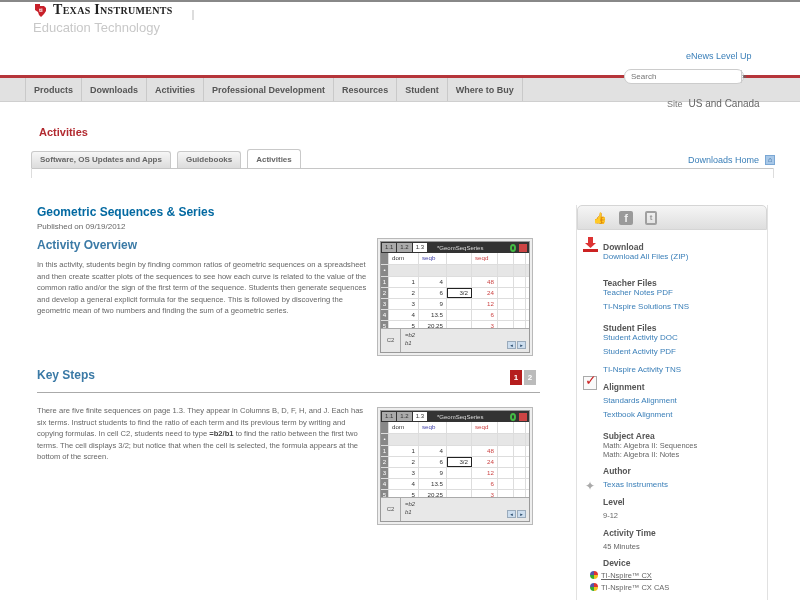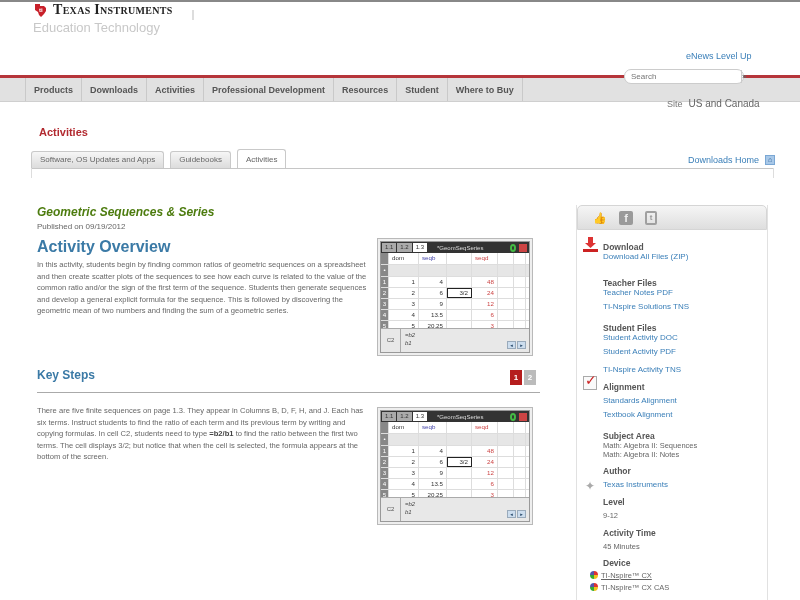--- a/index.html
+++ b/index.html
@@ -18,31 +18,31 @@
   .redline { position: absolute; left: 0; top: 75px; width: 800px; height: 3px; background: #b5353a; }
   .navbar { position: absolute; left: 0; top: 78px; width: 800px; height: 24px; background: #e1e1e1; border-bottom: 1px solid #cfcfcf; display: flex; }
   .nav-lead { width: 26px; border-right: 1px solid #c9c9c9; }
   .nav-item { padding: 0 8px; font-size: 9px; font-weight: bold; color: #555; line-height: 24px; border-right: 1px solid #c9c9c9; cursor: pointer; }
   .search { position: absolute; left: 624px; top: 69px; width: 120px; height: 15px; border: 1px solid #ccc; border-radius: 7px; background: #fff; display: flex; }
   .search input { flex: 1; border: none; outline: none; font-size: 8px; padding-left: 6px; background: transparent; border-radius: 7px 0 0 7px; }
   .search-btn { width: 18px; border-left: 1px solid #ccc; font-size: 8px; color: #666; text-align: center; line-height: 13px; font-weight: bold; }
   .site { position: absolute; left: 667px; top: 98px; font-size: 10px; color: #666; }
   .site b { font-weight: normal; color: #777; font-size: 9px; margin-right: 6px; }
   .section-title { position: absolute; left: 39px; top: 126px; font-size: 11px; font-weight: bold; color: #b22a30; }
-  .tabs { position: absolute; left: 31px; top: 151px; display: flex; gap: 6px; }
+  .tabs { position: absolute; left: 31px; top: 151px; display: flex; gap: 6px; font-weight: bold; }
   .tab { font-size: 8px; color: #666; padding: 3px 8px; height: 17px; border: 1px solid #c9c9c9; border-bottom: none; border-radius: 3px 3px 0 0; background: linear-gradient(#f6f6f6, #dcdcdc); cursor: pointer; }
   .tab.active { background: #fff; height: 19px; margin-top: -2px; padding-top: 5px; }
   .tab-line { position: absolute; left: 31px; top: 168px; width: 742px; height: 1px; background: #c6c6c6; }
   .tab-line-left { position: absolute; left: 31px; top: 168px; width: 1px; height: 10px; background: #ddd; }
   .tab-line-right { position: absolute; left: 773px; top: 168px; width: 1px; height: 10px; background: #ddd; }
   .dl-home { position: absolute; left: 688px; top: 155px; font-size: 9px; color: #3a7fb8; display: flex; align-items: center; gap: 6px; }
   .dl-home-icon { width: 10px; height: 10px; background: #a8c8e8; border: 1px solid #7aa7d4; font-size: 7px; color: #2a5e94; text-align: center; line-height: 8px; }
-  .act-title { position: absolute; left: 37px; top: 205px; font-size: 12px; font-weight: bold; color: #4d7c0f; font-style: italic; }
+  .act-title { position: absolute; left: 37px; top: 205px; font-size: 12px; font-weight: bold; color: #0369a1; }
   .published { position: absolute; left: 37px; top: 222px; font-size: 8px; color: #666; }
-  .overview-h { position: absolute; left: 37px; top: 238px; font-size: 16px; font-weight: bold; color: #3b7aa6; }
+  .overview-h { position: absolute; left: 37px; top: 238px; font-size: 12px; font-weight: bold; color: #3b7aa6; }
   .para { position: absolute; left: 37px; font-size: 7.6px; line-height: 11.6px; color: #666; width: 330px; }
   .para b { color: #444; }
   .calc { position: absolute; width: 156px; height: 118px; border: 1px solid #b9b9b9; background: #eee; padding: 2px; }
   .calc-inner { width: 100%; height: 100%; background: #fff; border: 1px solid #999; position: relative; overflow: hidden; }
   .calc-top { height: 11px; background: #333; display: flex; align-items: center; font-size: 6px; color: #ccc; }
   .calc-tab { padding: 0 3px; height: 9px; line-height: 9px; background: #aaa; color: #333; margin-left: 1px; }
   .calc-tab.on { background: #fff; }
   .calc-name { margin-left: 10px; color: #ddd; flex: 1; }
   .calc-x { width: 8px; height: 8px; background: #c44; margin-right: 2px; }
   .calc-g { width: 6px; height: 8px; border-radius: 50%; border: 2px solid #4b4; margin-right: 3px; }

